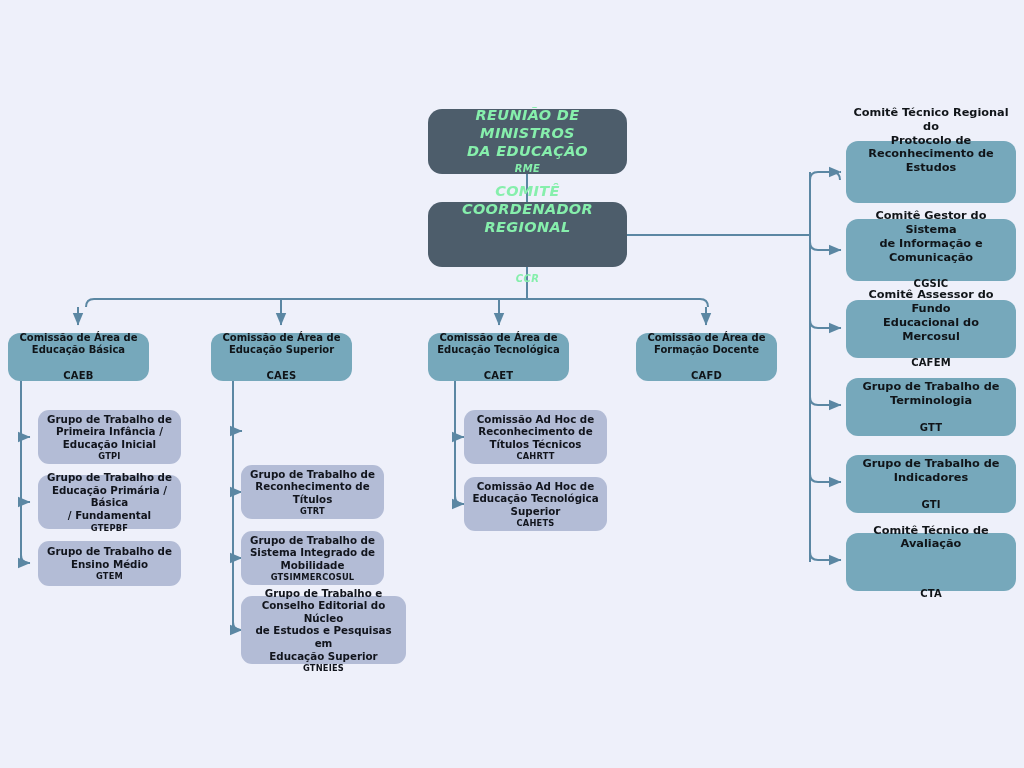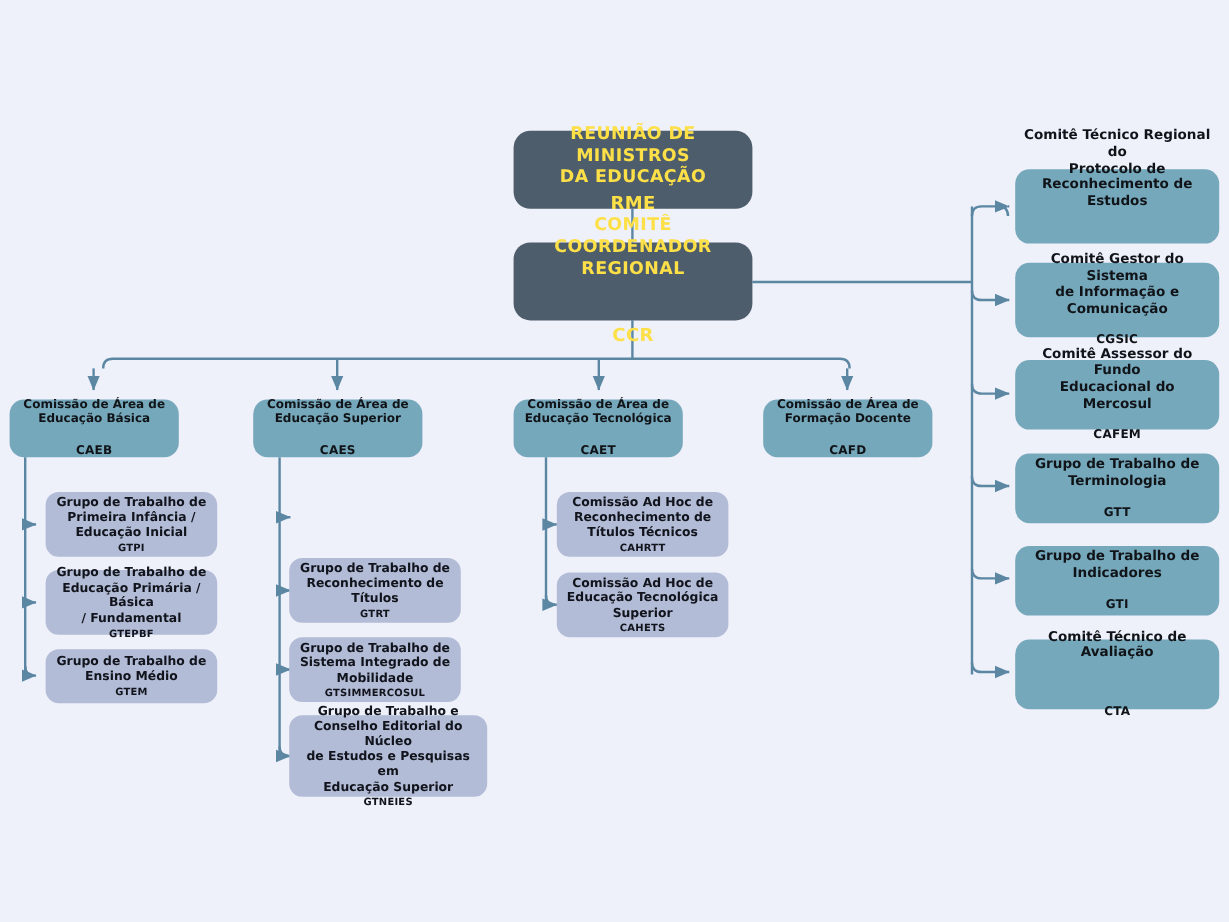--- a/index.html
+++ b/index.html
@@ -46,30 +46,31 @@
     display: block;
     white-space: pre-line;
   }
   .node .node-acronym {
     display: block;
     margin-top: 1px;
   }
   
   .node-root {
     background: #4d5d6b;
-    color: #fde047;
+    color: #86efac;
     border-radius: 14px;
+    font-style: italic;
   }
   .node-root .node-title {
     font-size: 14.5px;
     font-weight: bold;
     letter-spacing: 0.35px;
   }
   .node-root .node-acronym {
-    font-size: 15px;
+    font-size: 10px;
     font-weight: bold;
     letter-spacing: 0.3px;
     margin-top: 3px;
   }
   
   .node-teal {
     background: #76a8bb;
     color: #101418;
   }
   .node-teal .node-title {

